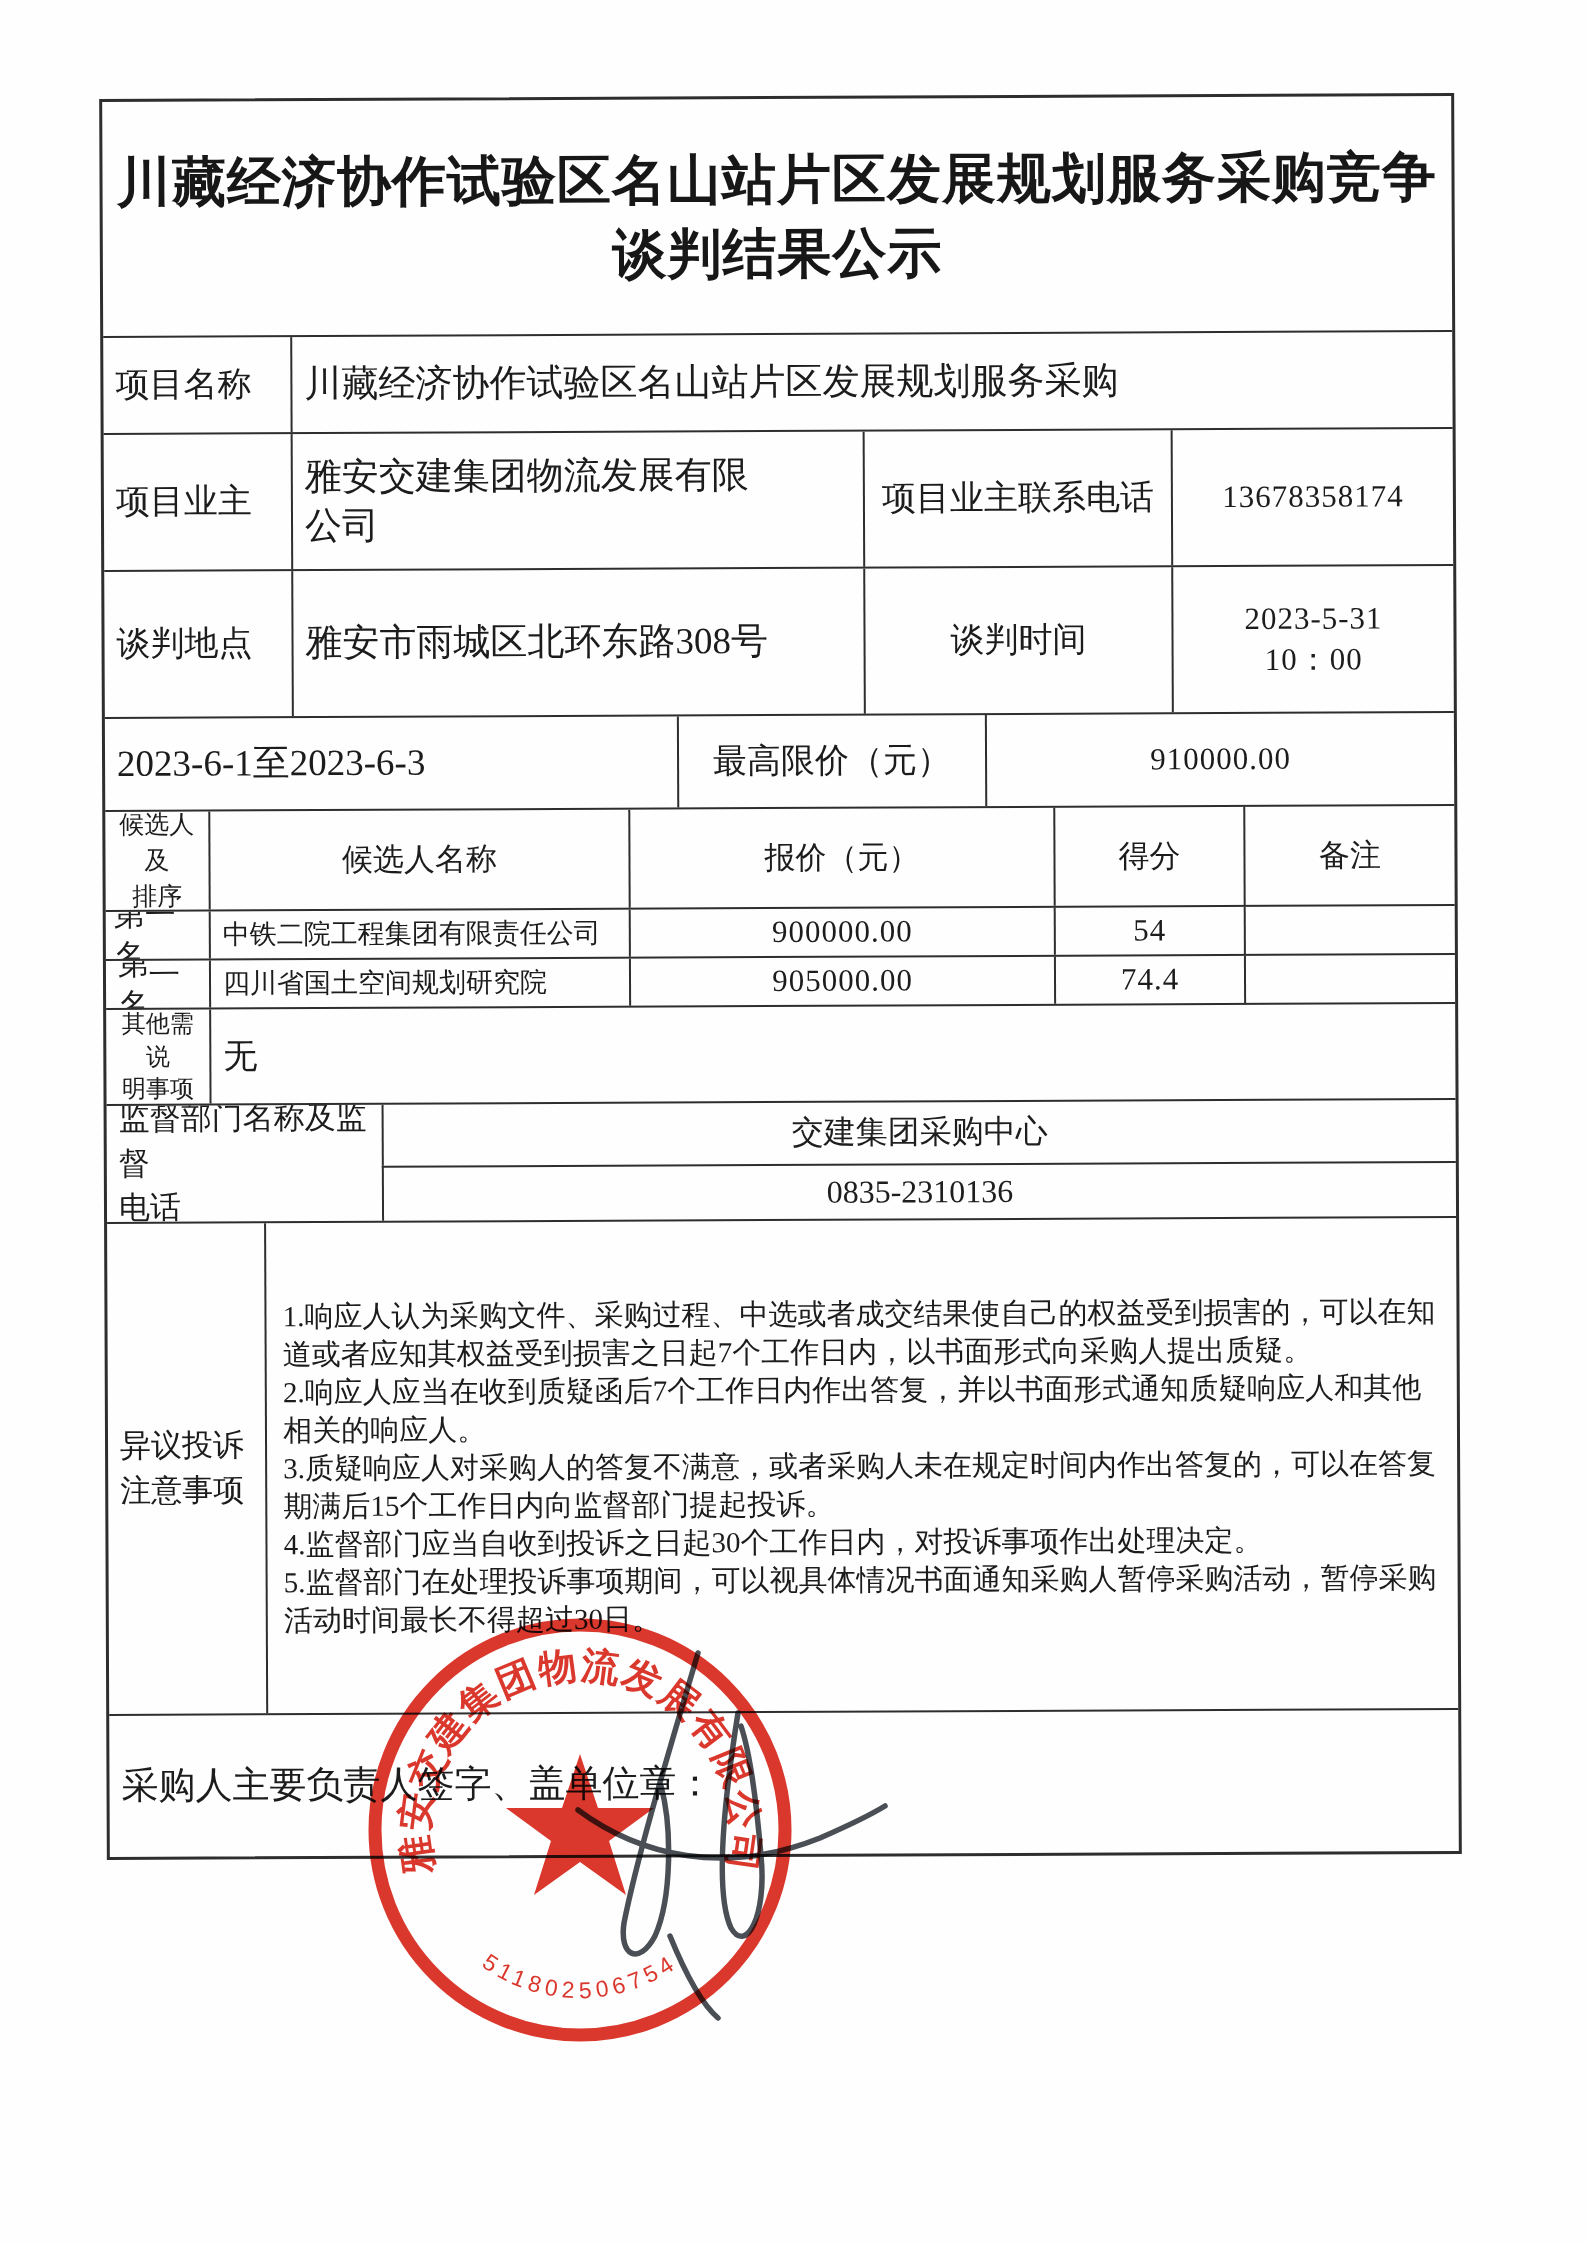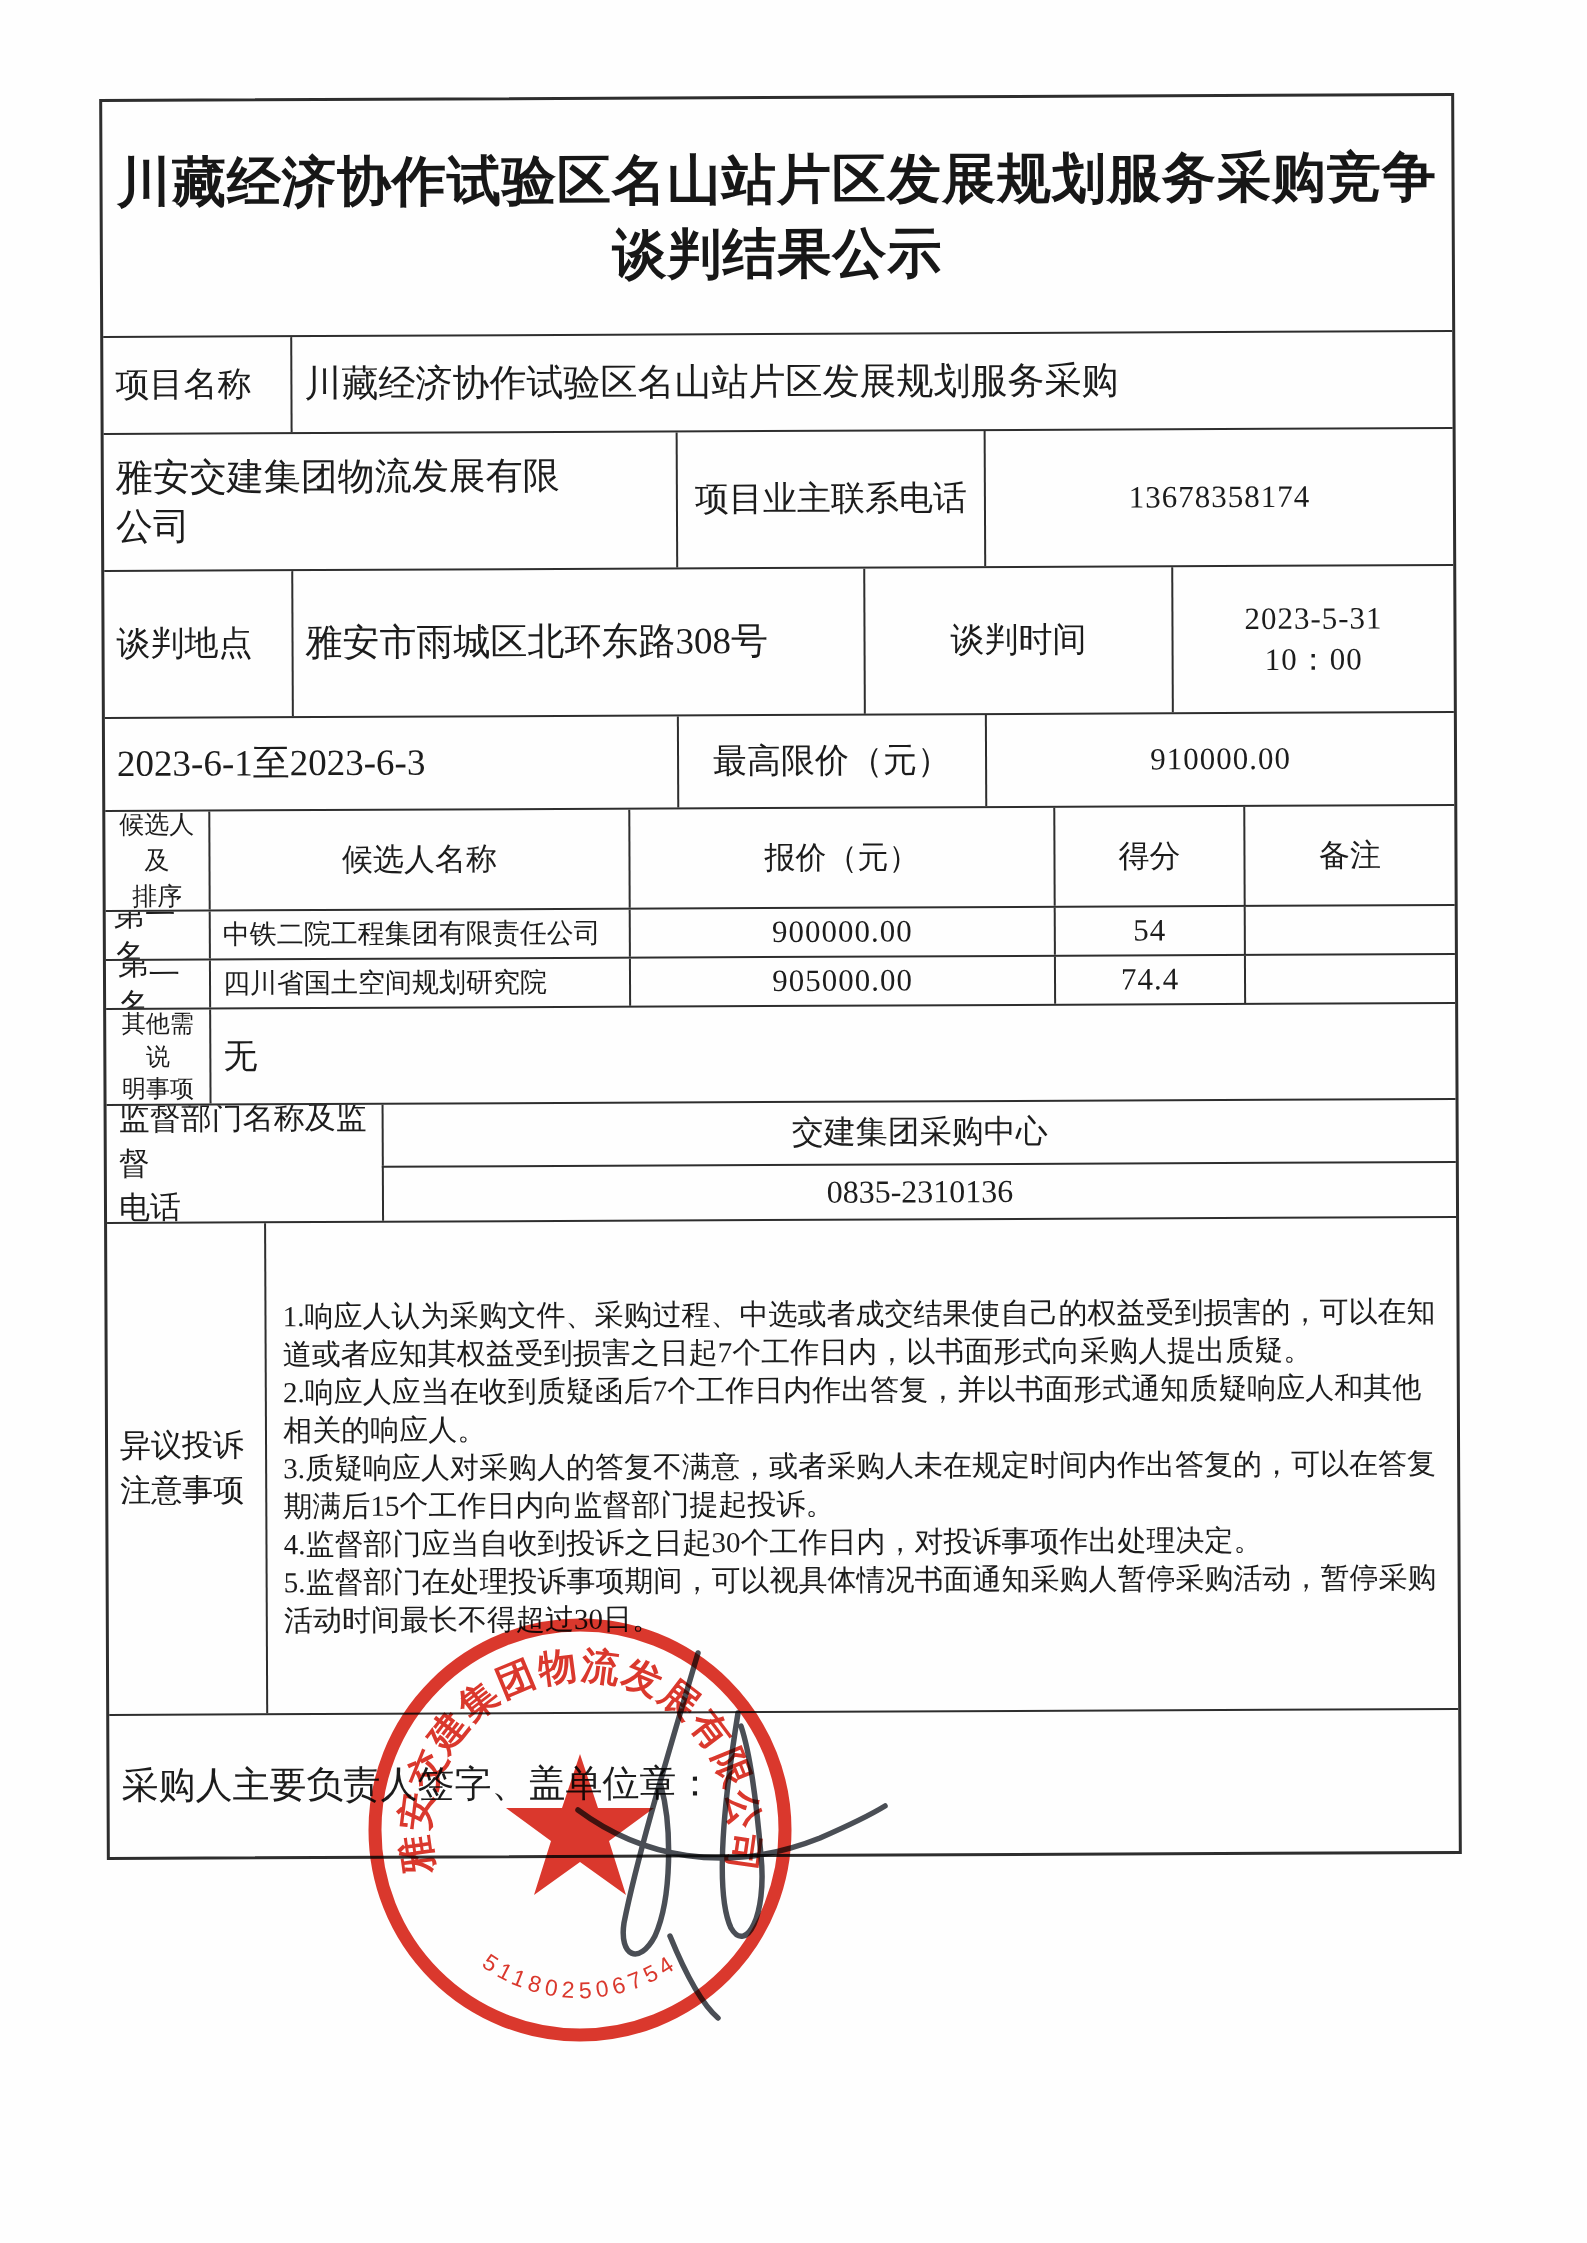--- a/index.html
+++ b/index.html
@@ -77,20 +77,21 @@
       <div class="c title-cell">川藏经济协作试验区名山站片区发展规划服务采购竞争
 谈判结果公示</div>
     </div>
 
     <div class="row h-name">
       <div class="c w-lab">项目名称</div>
       <div class="c grow f-big">川藏经济协作试验区名山站片区发展规划服务采购</div>
     </div>
 
     <div class="row h-owner">
+      <div class="c w-lab">项目业主</div>
       <div class="c w-val f-big pre">雅安交建集团物流发展有限
 公司</div>
       <div class="c w-mid ctr">项目业主联系电话</div>
       <div class="c grow ctr f-num">13678358174</div>
     </div>
 
     <div class="row h-venue">
       <div class="c w-lab">谈判地点</div>
       <div class="c w-val f-big">雅安市雨城区北环东路308号</div>
       <div class="c w-mid ctr">谈判时间</div>

